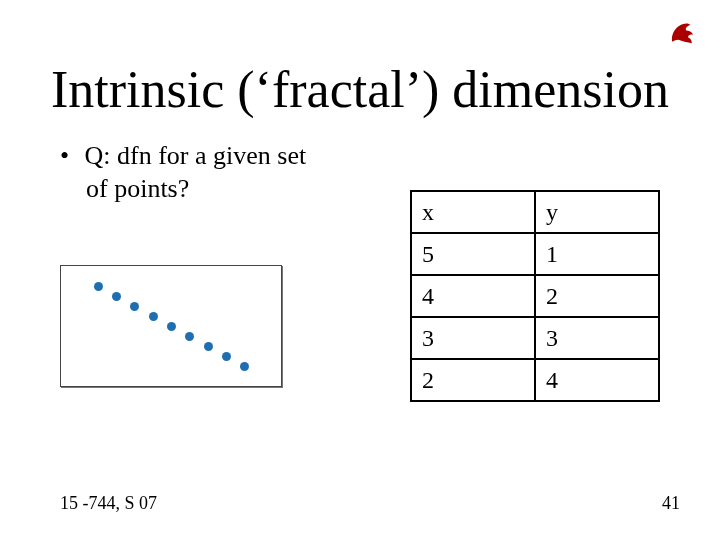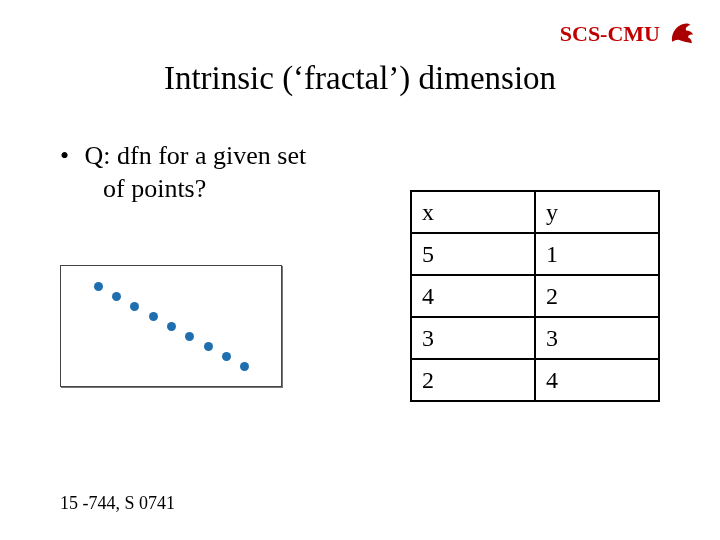--- a/index.html
+++ b/index.html
@@ -25,21 +25,21 @@
     font-size: 22px;
     font-weight: bold;
     color: #c00000;
   }
   .title {
     position: absolute;
     top: 60px;
     left: 0;
     right: 0;
     text-align: center;
-    font-size: 33px;
+    font-size: 52px;
   }
   .body {
     position: absolute;
     top: 140px;
     left: 60px;
     right: 60px;
     display: flex;
     gap: 48px;
   }
   .left-col {
@@ -82,44 +82,43 @@
     font-size: 24px;
     height: 32px;
     width: 50%;
   }
   .footer {
     position: absolute;
     bottom: 26px;
     left: 60px;
     right: 40px;
     display: flex;
-    justify-content: flex-start;
+    justify-content: space-between;
     font-size: 18px;
   }
 </style>
 </head>
 <body>
 
 <div class="header">
-  <span class="header-text">SCS-CMU</span>
   <span>
     <svg width="28" height="28" viewBox="0 0 100 100">
       <path fill="#a00" d="M15 85 C10 60 25 35 45 25 C55 20 70 15 80 25 C70 28 60 35 65 45 C75 45 85 50 90 60 C80 58 72 60 72 70 C80 72 85 80 85 90 C70 85 55 85 45 80 C35 75 25 80 15 85 Z"></path>
     </svg>
   </span>
 </div>
 
 <div class="title">Intrinsic (‘fractal’) dimension</div>
 
 <div class="body">
   <div class="left-col">
     <div class="bullet-line">
       <span class="dot">•</span>
       <span>Q: dfn for a given set</span><br>
-      <span style="margin-left:43px">of points?</span>
+      <span style="margin-left:26px">of points?</span>
     </div>
     <div class="points-box" id="points-box">
         <div class="pt" style="left: 32.6667px; top: 16px;"></div>
         <div class="pt" style="left: 51px; top: 26px;"></div>
         <div class="pt" style="left: 69.3333px; top: 36px;"></div>
         <div class="pt" style="left: 87.6667px; top: 46px;"></div>
         <div class="pt" style="left: 106px; top: 56px;"></div>
         <div class="pt" style="left: 124.333px; top: 66px;"></div>
         <div class="pt" style="left: 142.667px; top: 76px;"></div>
         <div class="pt" style="left: 161px; top: 86px;"></div>

